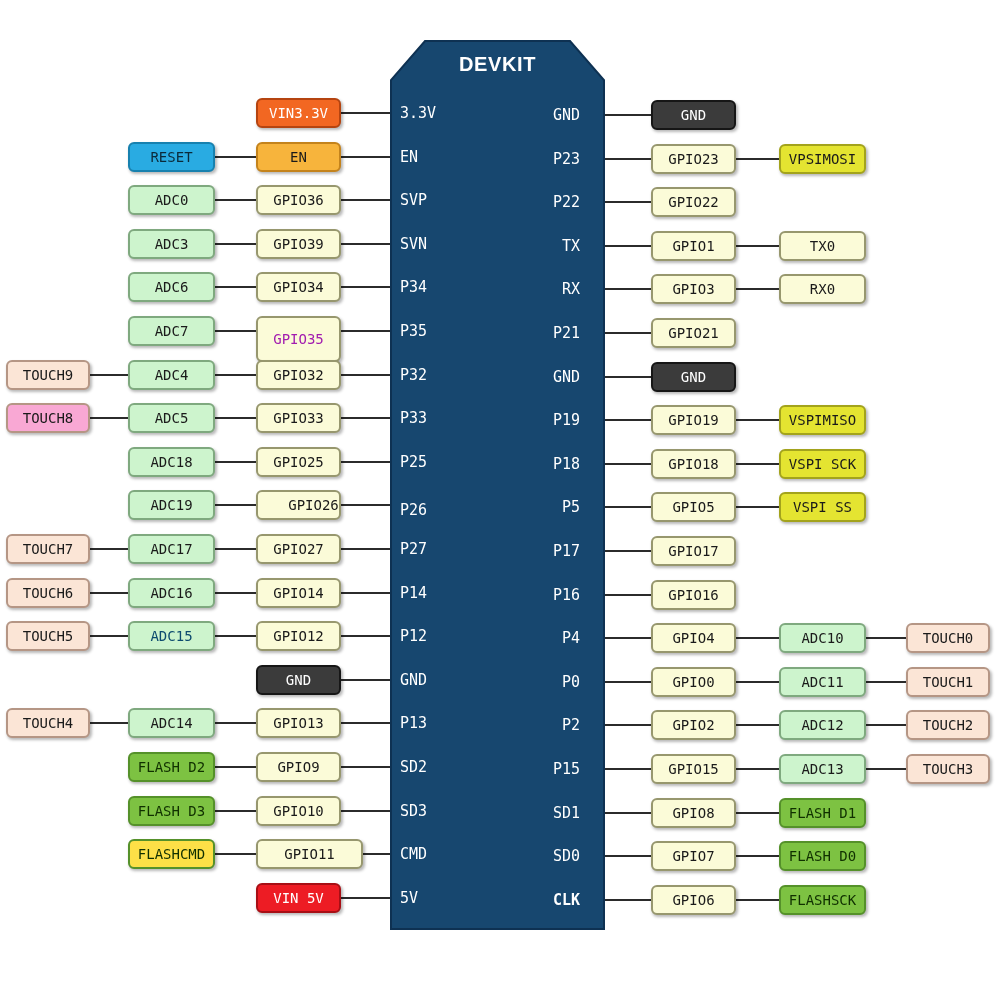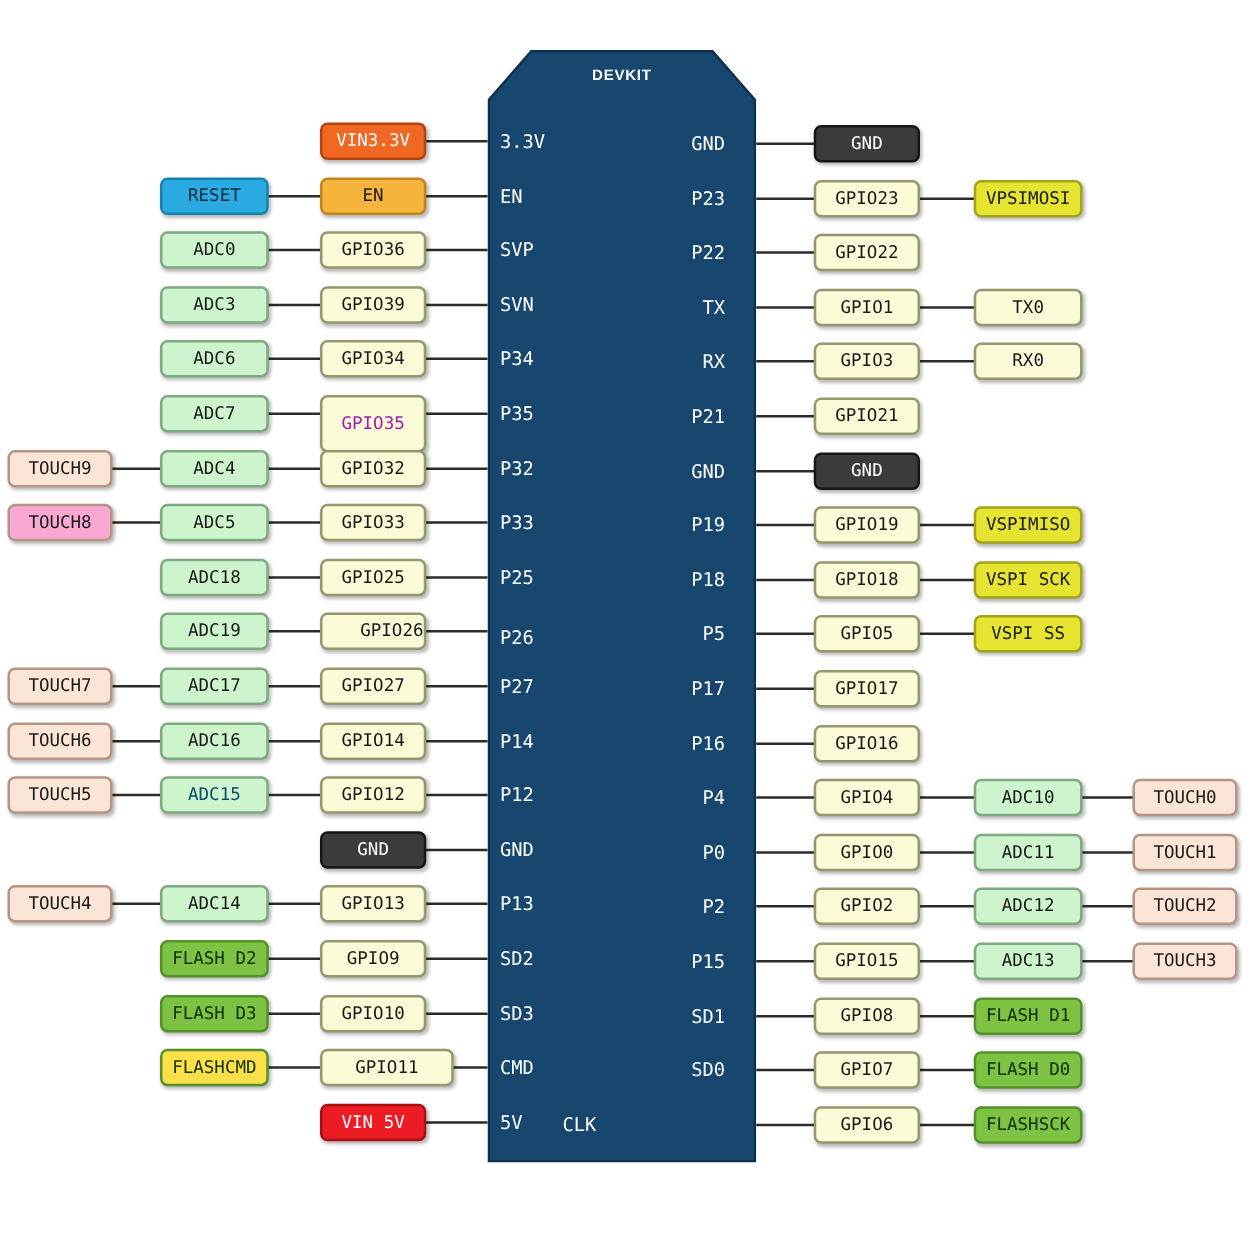--- a/index.html
+++ b/index.html
@@ -4,21 +4,21 @@
 <style>
   html,body { margin:0; padding:0; background:#ffffff; }
   #stage {
     position:relative; width:1001px; height:1001px; background:#ffffff;
     overflow:hidden; font-family:"DejaVu Sans Mono", monospace;
   }
   .chip-svg { position:absolute; left:390px; top:40px; z-index:0; }
   .chip-title {
     position:absolute; left:390px; top:53px; width:215px; text-align:center;
     color:#ffffff; font-family:"Liberation Sans", sans-serif; font-weight:bold;
-    font-size:12px; letter-spacing:0.6px; z-index:3;
+    font-size:20px; letter-spacing:0.6px; z-index:3;
   }
   .pin-label {
     position:absolute; height:20px; line-height:20px; color:#ffffff;
     font-size:15px; z-index:3; white-space:nowrap;
   }
   .wire { position:absolute; height:2px; background:var(--line,#2b2b2b); z-index:1; }
   .pinbox {
     position:absolute; z-index:2; border:2px solid #888; border-radius:6px;
     box-sizing:border-box; display:flex; align-items:center; justify-content:center;
     font-size:14px; white-space:nowrap;
@@ -175,17 +175,17 @@
     <div class="pinbox" style="left: 779px; top: 754px; width: 87px; height: 30px; background: rgb(205, 244, 205); border-color: rgb(127, 169, 127); color: rgb(26, 26, 26);">ADC13</div>
     <div class="pinbox" style="left: 906px; top: 754px; width: 84px; height: 30px; background: rgb(251, 229, 214); border-color: rgb(181, 150, 133); color: rgb(26, 26, 26);">TOUCH3</div>
     <div class="pin-label" style="top: 802.6px; left: 450px; width: 130px; text-align: right;">SD1</div>
     <div class="wire" style="left: 605px; width: 217.5px; top: 811.6px;"></div>
     <div class="pinbox" style="left: 651px; top: 797.6px; width: 85px; height: 30px; background: rgb(251, 251, 216); border-color: rgb(151, 151, 110); color: rgb(26, 26, 26);">GPIO8</div>
     <div class="pinbox" style="left: 779px; top: 797.6px; width: 87px; height: 30px; background: rgb(125, 194, 66); border-color: rgb(85, 145, 42); color: rgb(16, 48, 0);">FLASH D1</div>
     <div class="pin-label" style="top: 846.2px; left: 450px; width: 130px; text-align: right;">SD0</div>
     <div class="wire" style="left: 605px; width: 217.5px; top: 855.2px;"></div>
     <div class="pinbox" style="left: 651px; top: 841.2px; width: 85px; height: 30px; background: rgb(251, 251, 216); border-color: rgb(151, 151, 110); color: rgb(26, 26, 26);">GPIO7</div>
     <div class="pinbox" style="left: 779px; top: 841.2px; width: 87px; height: 30px; background: rgb(125, 194, 66); border-color: rgb(85, 145, 42); color: rgb(16, 48, 0);">FLASH D0</div>
-    <div class="pin-label" style="top: 889.8px; left: 450px; width: 130px; ">CLK</div>
+    <div class="pin-label" style="top: 889.8px; left: 450px; width: 130px; text-align: right; font-weight: bold;">CLK</div>
     <div class="wire" style="left: 605px; width: 217.5px; top: 898.8px;"></div>
     <div class="pinbox" style="left: 651px; top: 884.8px; width: 85px; height: 30px; background: rgb(251, 251, 216); border-color: rgb(151, 151, 110); color: rgb(26, 26, 26);">GPIO6</div>
     <div class="pinbox" style="left: 779px; top: 884.8px; width: 87px; height: 30px; background: rgb(125, 194, 66); border-color: rgb(85, 145, 42); color: rgb(16, 48, 0);">FLASHSCK</div>
   </div>
 
 </body></html>

